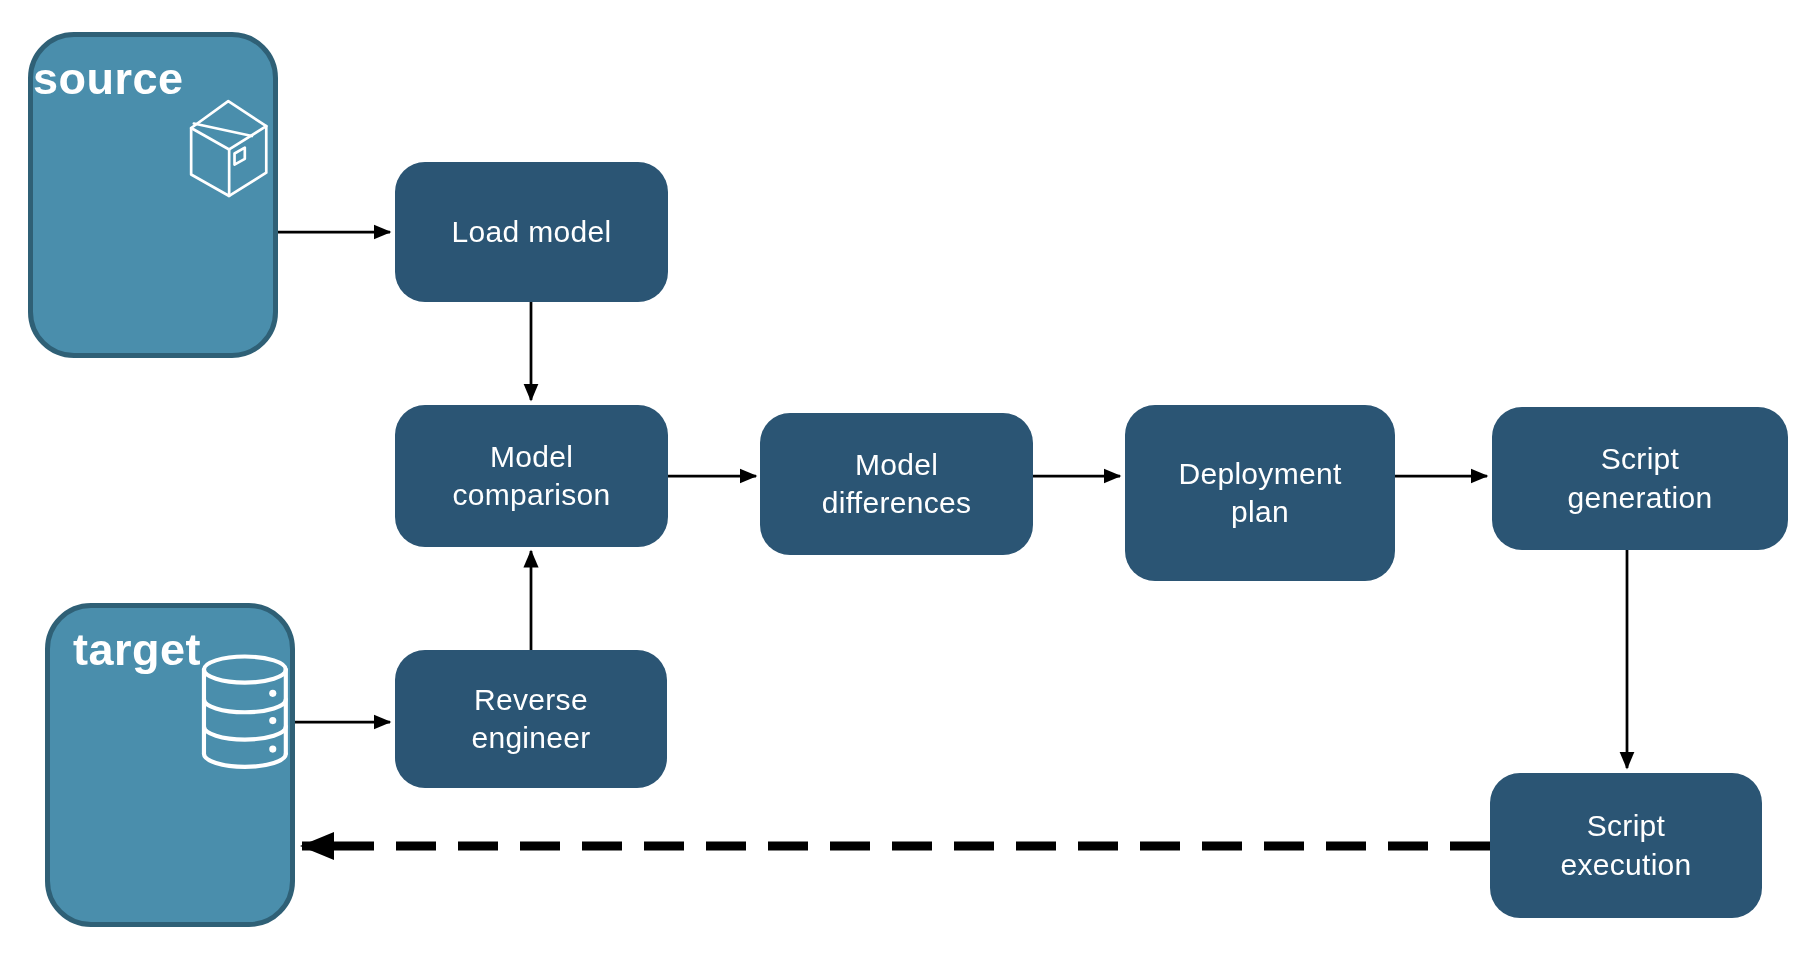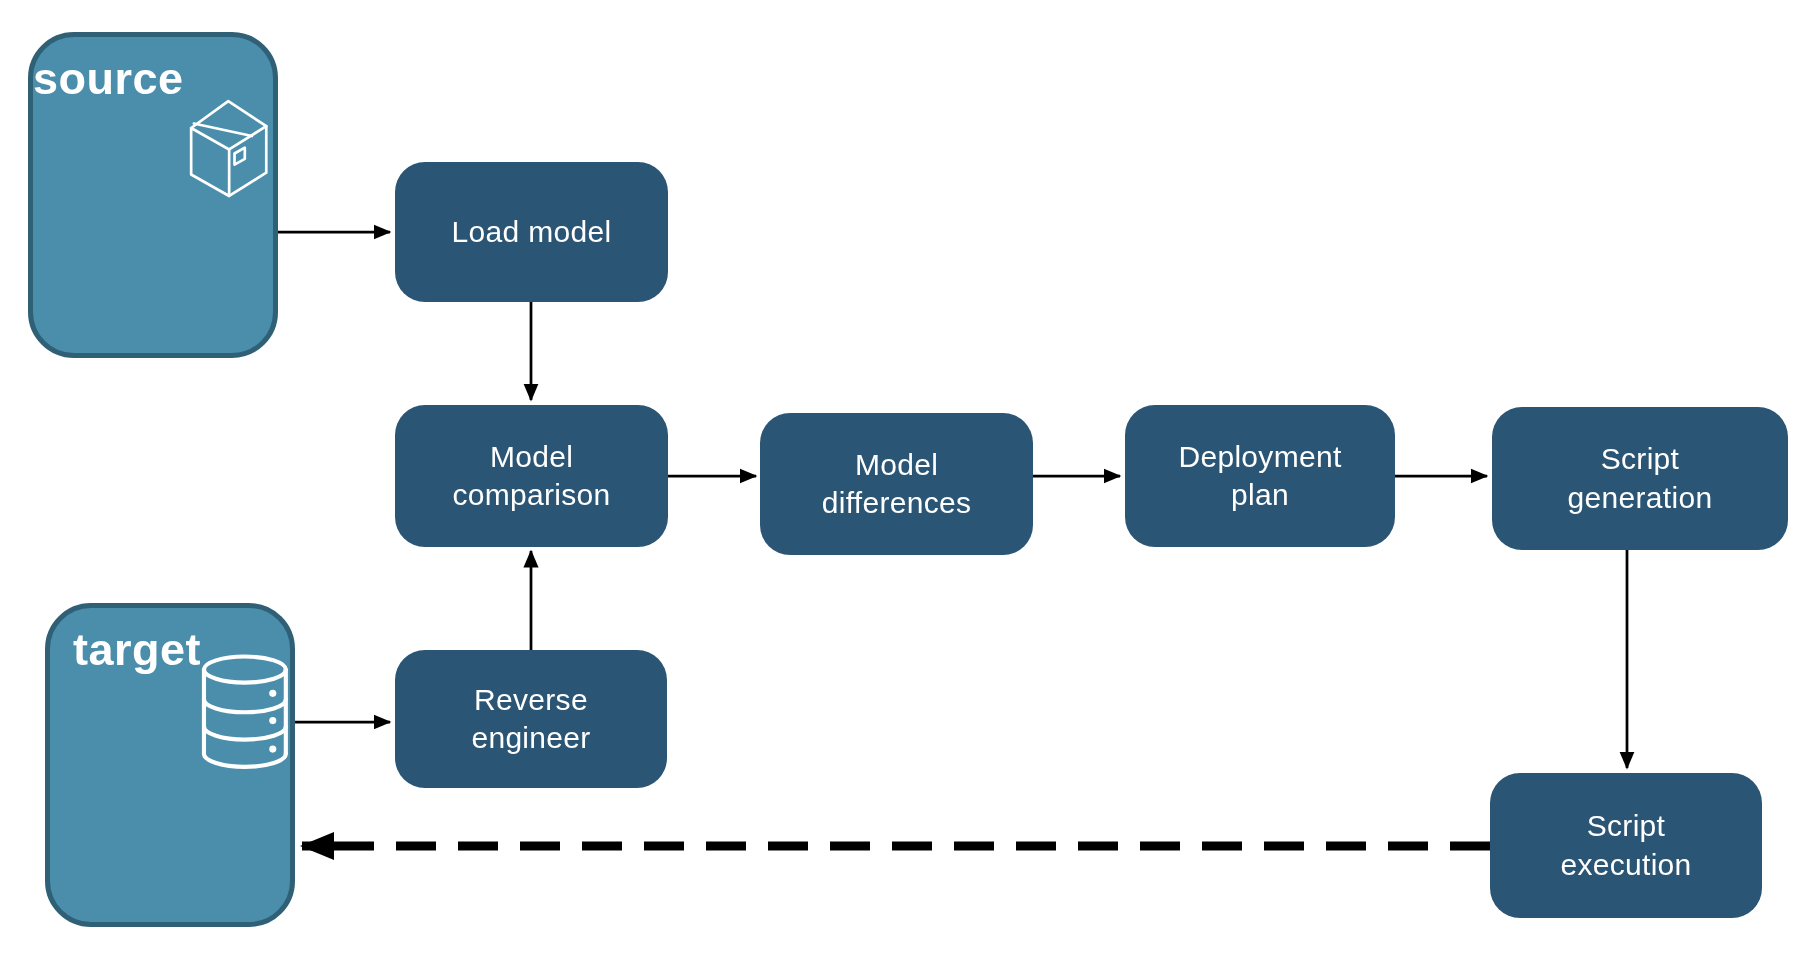--- a/index.html
+++ b/index.html
@@ -48,21 +48,21 @@
     font-size:30px;font-weight:400;letter-spacing:.3px;
     line-height:1.28;
     width:210px;
   }
   
   .node-source{left:28px;top:32px;width:250px;height:326px;}
   .node-target{left:45px;top:603px;width:250px;height:324px;padding-left:23px;}
   .node-load-model{left:395px;top:162px;width:273px;height:140px;}
   .node-model-comparison{left:395px;top:405px;width:273px;height:142px;}
   .node-model-differences{left:760px;top:405px;width:273px;height:142px;margin-top:8px;}
-  .node-deployment-plan{left:1125px;top:405px;width:270px;height:142px;}
+  .node-deployment-plan{left:1125px;top:405px;width:270px;height:176px;}
   .node-script-generation{left:1492px;top:407px;width:296px;height:143px;}
   .node-script-execution{left:1490px;top:773px;width:272px;height:145px;}
   .node-reverse-engineer{left:395px;top:650px;width:272px;height:138px;}
   .icon-stroke{stroke:#FFFFFF;fill:none;stroke-linejoin:round;stroke-linecap:round;}
 </style>
 </head>
 <body>
 
 <div class="canvas">
 

